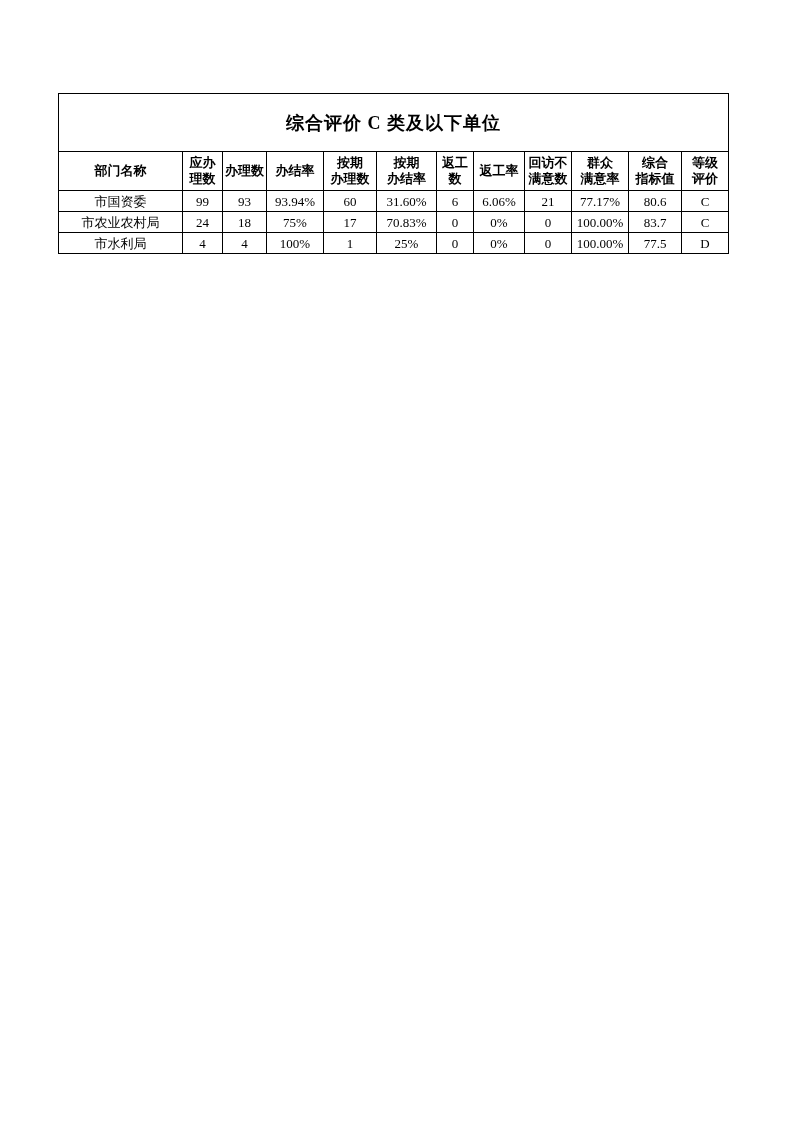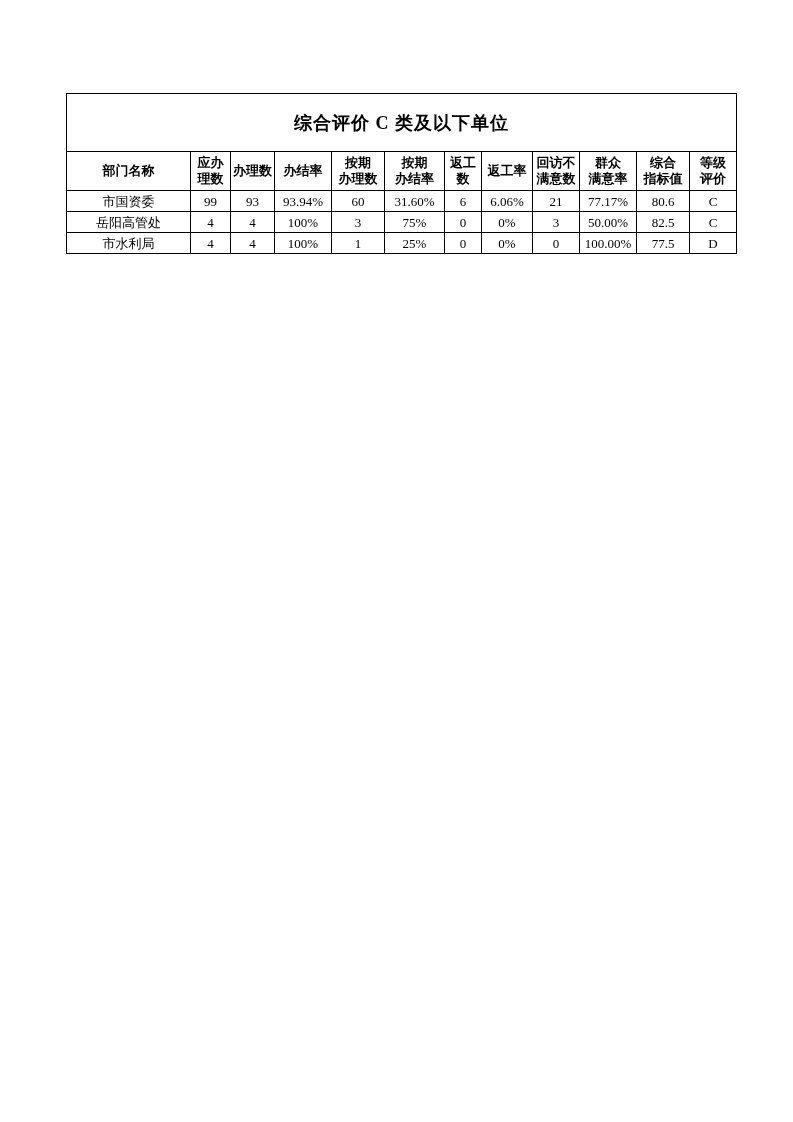--- a/index.html
+++ b/index.html
@@ -11,21 +11,21 @@
     position: relative;
     width: 793px;
     height: 1122px;
     background: #ffffff;
     font-family: "Liberation Serif", "DejaVu Serif", serif;
     color: #000000;
     overflow: hidden;
   }
   table.eval-table {
     position: absolute;
-    left: 66px;
+    left: 58px;
     top: 93px;
     width: 670px;
     border-collapse: collapse;
     table-layout: fixed;
     border: 1px solid #7f7f7f;
   }
   table.eval-table td, table.eval-table th {
     border: 1px solid #000000;
     padding: 0 1px;
     text-align: center;
@@ -107,31 +107,31 @@
         <td>60</td>
         <td>31.60%</td>
         <td>6</td>
         <td>6.06%</td>
         <td>21</td>
         <td>77.17%</td>
         <td>80.6</td>
         <td>C</td>
       </tr>
       <tr class="data-row">
-        <td class="dept">岳阳高管处</td>
-        <td>4</td>
-        <td>4</td>
-        <td>100%</td>
-        <td>3</td>
+        <td class="dept">市农业农村局</td>
+        <td>24</td>
+        <td>18</td>
         <td>75%</td>
+        <td>17</td>
+        <td>70.83%</td>
         <td>0</td>
         <td>0%</td>
-        <td>3</td>
-        <td>50.00%</td>
-        <td>82.5</td>
+        <td>0</td>
+        <td>100.00%</td>
+        <td>83.7</td>
         <td>C</td>
       </tr>
       <tr class="data-row">
         <td class="dept">市水利局</td>
         <td>4</td>
         <td>4</td>
         <td>100%</td>
         <td>1</td>
         <td>25%</td>
         <td>0</td>

